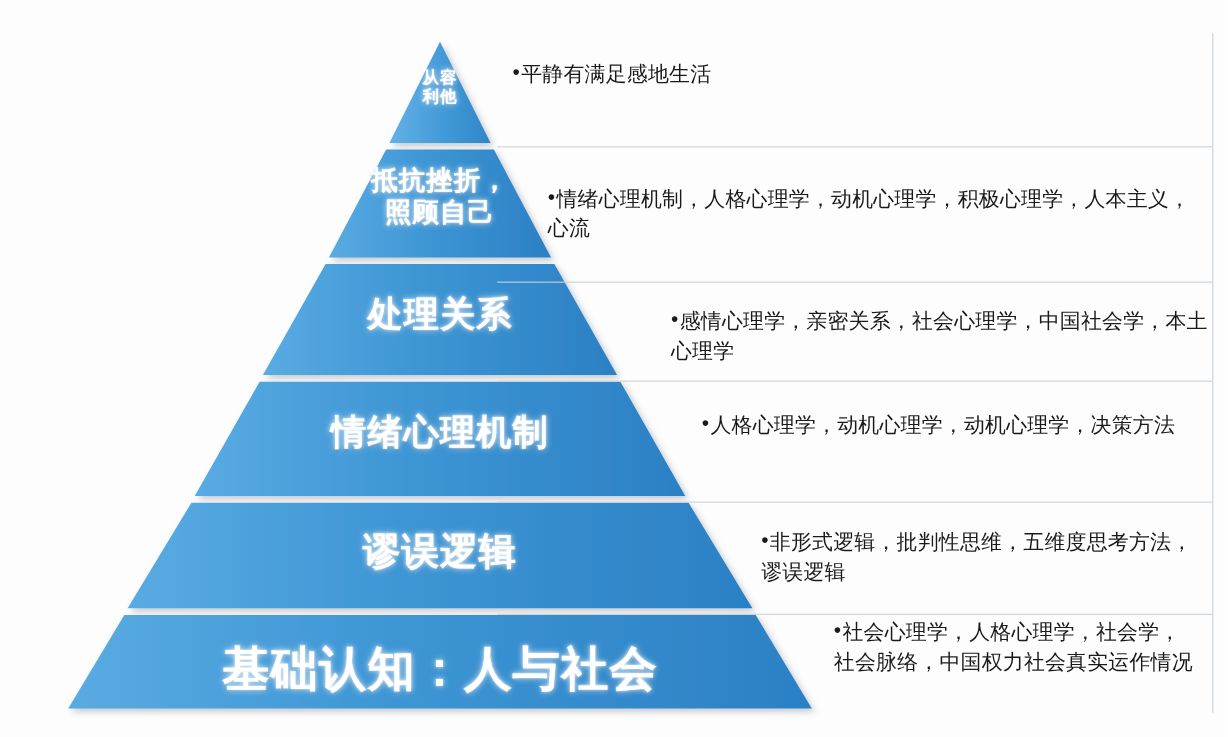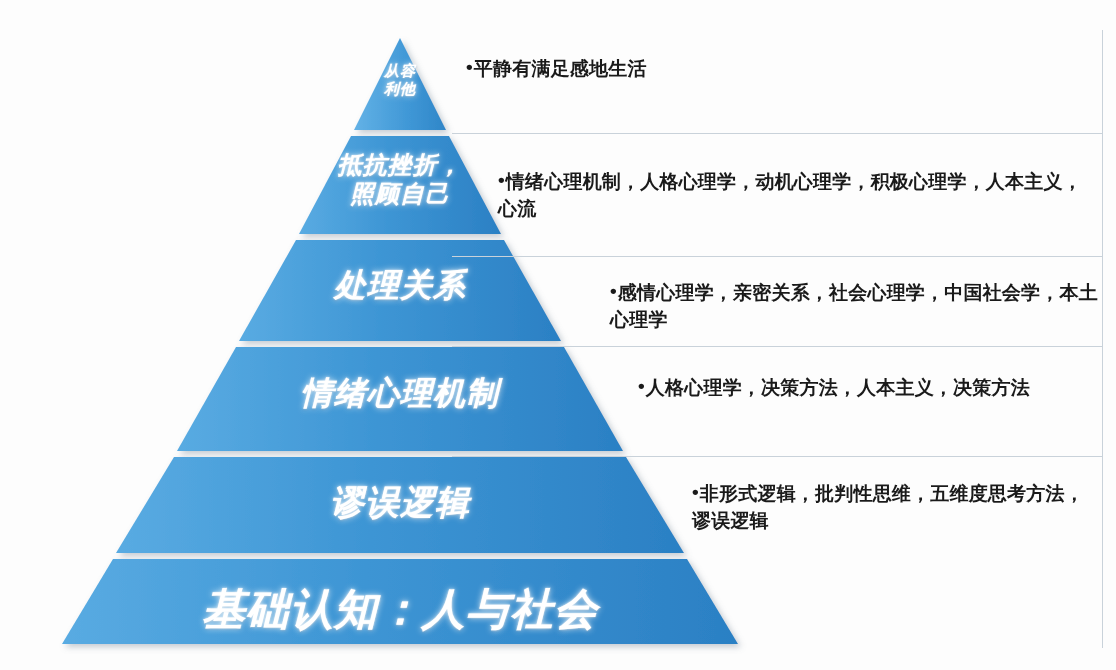--- a/index.html
+++ b/index.html
@@ -15,21 +15,21 @@
     width: 1116px;
     height: 670px;
     background: #fdfdfd;
     overflow: hidden;
   }
 
   
   #pyramid-layer {
     position: absolute;
     left: 0; top: 0;
-    width: 1116px; height: 572px; font-style: italic;
+    width: 1116px; height: 572px;
   }
   #pyramid-svg { position: absolute; left: 0; top: 0; }
 
   .tier-label {
     position: absolute;
     color: #ffffff;
     font-weight: 700;
     text-align: center;
     white-space: pre-line;
     letter-spacing: 1px;
@@ -57,21 +57,21 @@
     border-bottom: 1.5px solid #c9d2da;
   }
   .row:last-child { border-bottom: none; }
 
   .bullet-text {
     position: absolute;
     color: #1a1a1a;
     font-size: 19px;
     line-height: 1.42;
     letter-spacing: 0.2px;
-    font-weight: 700;
+    font-weight: 400;
   }
   .bullet-text .dot {
     font-size: 19px;
     line-height: 1;
     vertical-align: 0.12em;
     margin-right: 1px;
   }
   .bullet-text .body {
     display: inline;
   }
@@ -168,27 +168,32 @@
     </div>
 
     <div class="row" style="top:210px; height:107px;">
       <div class="bullet-text" style="left:158px; top:20px; width:490px;margin-top:20px;">
         <span class="dot">•</span><span class="body">感情心理学，亲密关系，社会心理学，中国社会学，本土心理学</span>
       </div>
     </div>
 
     <div class="row" style="top:317px; height:110px;">
       <div class="bullet-text" style="left:186px; top:28px; width:452px;">
-        <span class="dot">•</span><span class="body">人格心理学，决策方法，人本主义，决策方法</span>
+        <span class="dot">•</span><span class="body">人格心理学，动机心理学，动机心理学，决策方法</span>
       </div>
     </div>
 
     <div class="row" style="top:427px; height:102px;">
       <div class="bullet-text" style="left:240px; top:24px; width:400px;">
         <span class="dot">•</span><span class="body">非形式逻辑，批判性思维，五维度思考方法，谬误逻辑</span>
       </div>
     </div>
 
+    <div class="row" style="top:529px; height:89px;">
+      <div class="bullet-text" style="left:306px; top:4px; width:334px;">
+        <span class="dot">•</span><span class="body">社会心理学，人格心理学，社会学，社会脉络，中国权力社会真实运作情况</span>
+      </div>
+    </div>
 
   </div>
 
 
 </div>
 
 </body></html>

